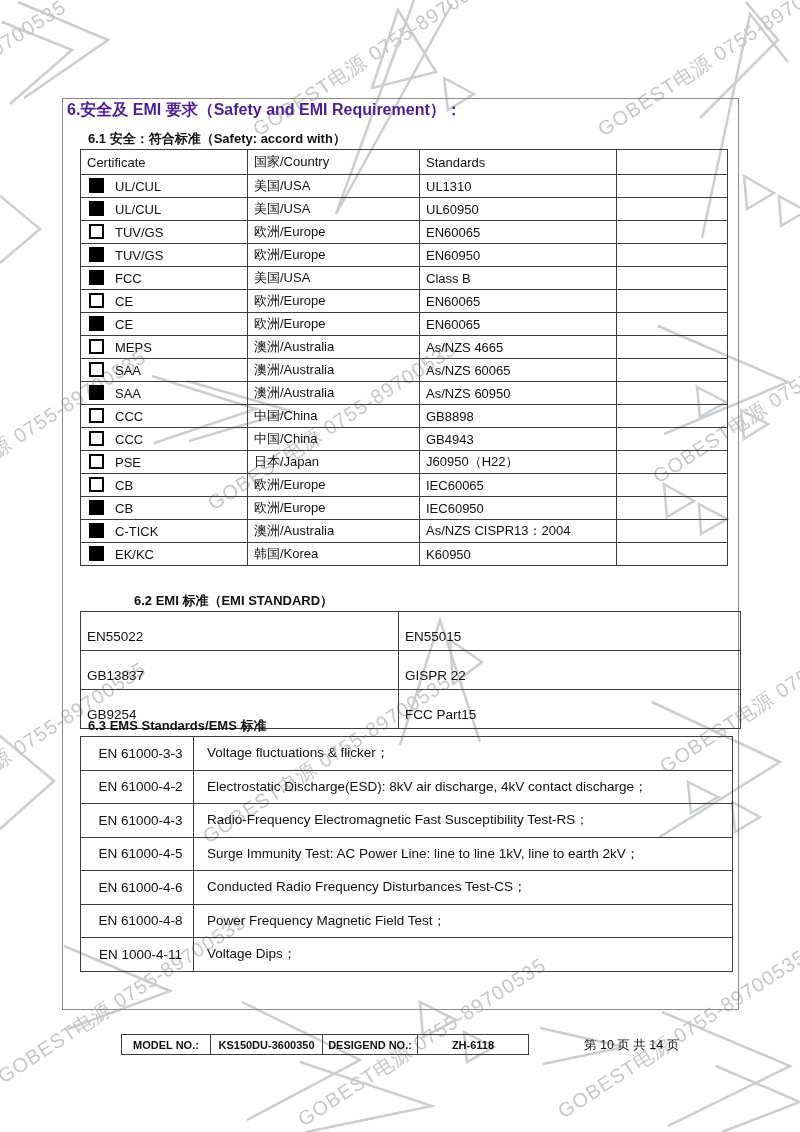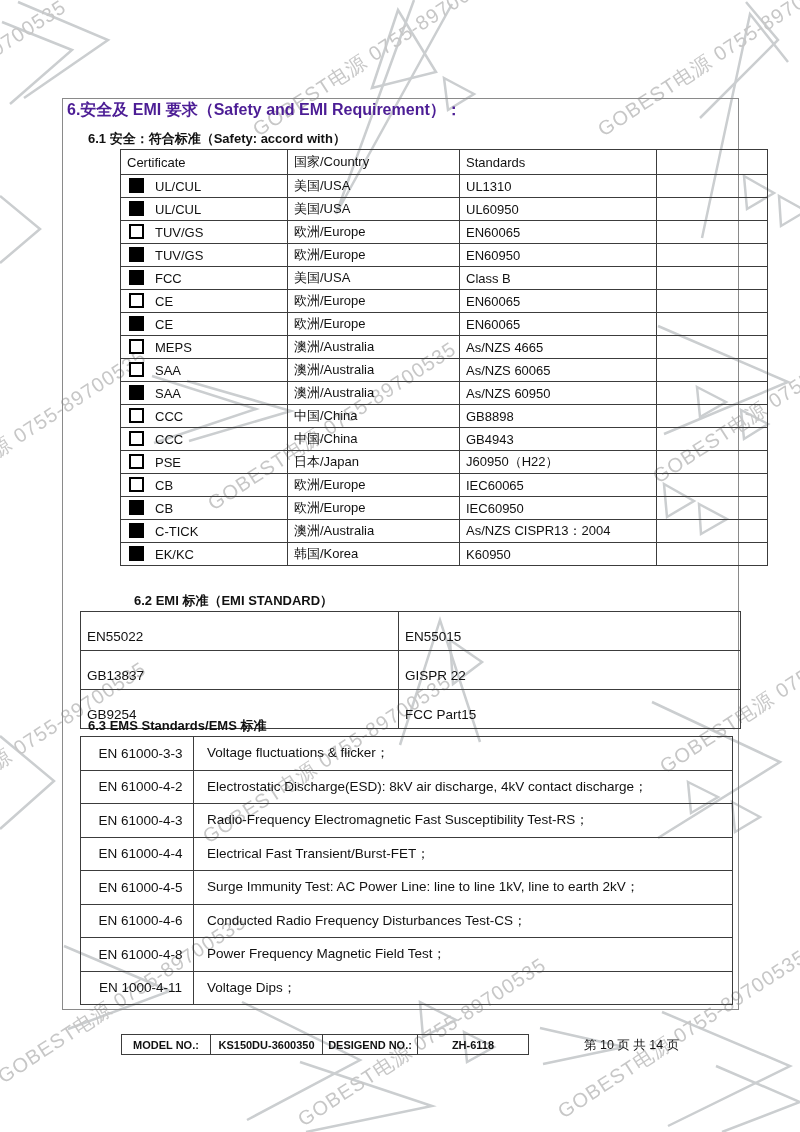--- a/index.html
+++ b/index.html
@@ -15,21 +15,21 @@
   }
   .wm-shapes{position:absolute; left:0; top:0;}
   
   .content{position:absolute; inset:0; z-index:2;}
   .doc-box{position:absolute; left:62px; top:98px; width:675px; height:910px; border:1px solid #8a8a8a;}
   .title{position:absolute; left:67px; top:100px; margin:0; font-size:16px; font-weight:bold; color:#4c1d95;}
   .sec-head{position:absolute; font-size:13px; color:#111;font-weight:bold;}
   table{border-collapse:collapse; table-layout:fixed; position:absolute; background:transparent;}
   td,th{border:1px solid #3c3c3c; font-size:13px; font-weight:normal; text-align:left; overflow:hidden;}
   
-  .t1{left:80px; top:149px; width:647px;margin-left:40px;}
+  .t1{left:80px; top:149px; width:647px;}
   .t1 th{height:24px; padding:0 0 0 6px; vertical-align:middle;}
   .t1 td{height:22px; padding:0 0 0 6px; vertical-align:middle;}
   .t1 td.c1{padding-left:8px;}
   .cb{display:inline-block; width:11px; height:11px; border:2px solid #000; vertical-align:-2px; margin-right:11px; background:#fff;}
   .cb.filled{background:#000;}
   
   .t2{left:80px; top:611px; width:660px;}
   .t2 td{height:32px; vertical-align:bottom; padding:0 0 6px 6px; font-size:13.5px;}
   
   .t3{left:80px; top:736px; width:652px;}
@@ -261,24 +261,20 @@
           </tr>
           <tr>
             <td class="code">EN 61000-4-2</td>
             <td class="desc">Electrostatic Discharge(ESD): 8kV air discharge, 4kV contact discharge；</td>
           </tr>
           <tr>
             <td class="code">EN 61000-4-3</td>
             <td class="desc">Radio-Frequency Electromagnetic Fast Susceptibility Test-RS；</td>
           </tr>
           <tr>
-            <td class="code">EN 61000-4-4</td>
-            <td class="desc">Electrical Fast Transient/Burst-FET；</td>
-          </tr>
-          <tr>
             <td class="code">EN 61000-4-5</td>
             <td class="desc">Surge Immunity Test: AC Power Line: line to line 1kV, line to earth 2kV；</td>
           </tr>
           <tr>
             <td class="code">EN 61000-4-6</td>
             <td class="desc">Conducted Radio Frequency Disturbances Test-CS；</td>
           </tr>
           <tr>
             <td class="code">EN 61000-4-8</td>
             <td class="desc">Power Frequency Magnetic Field Test；</td>

